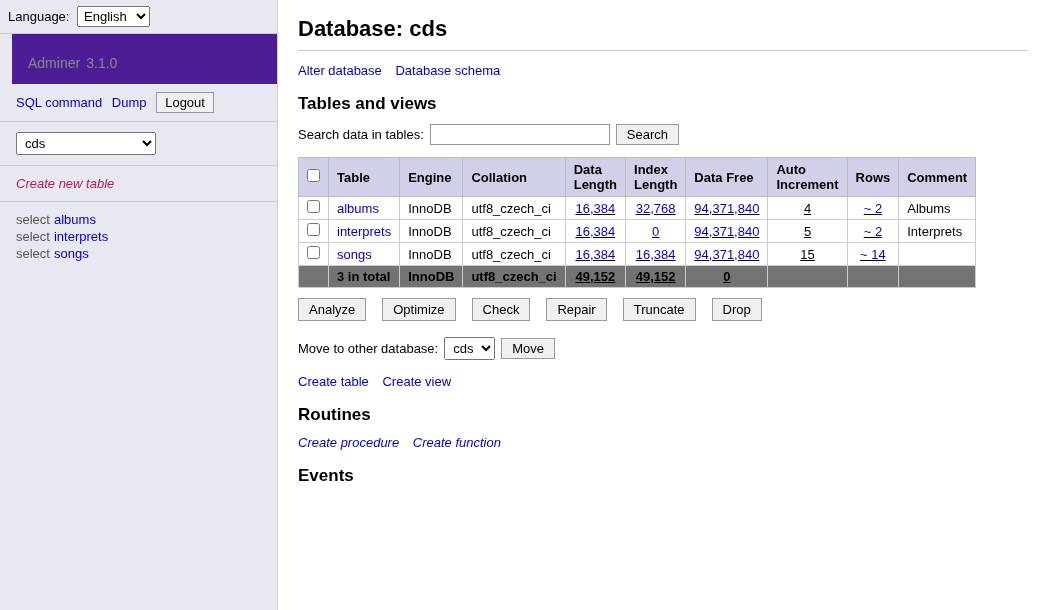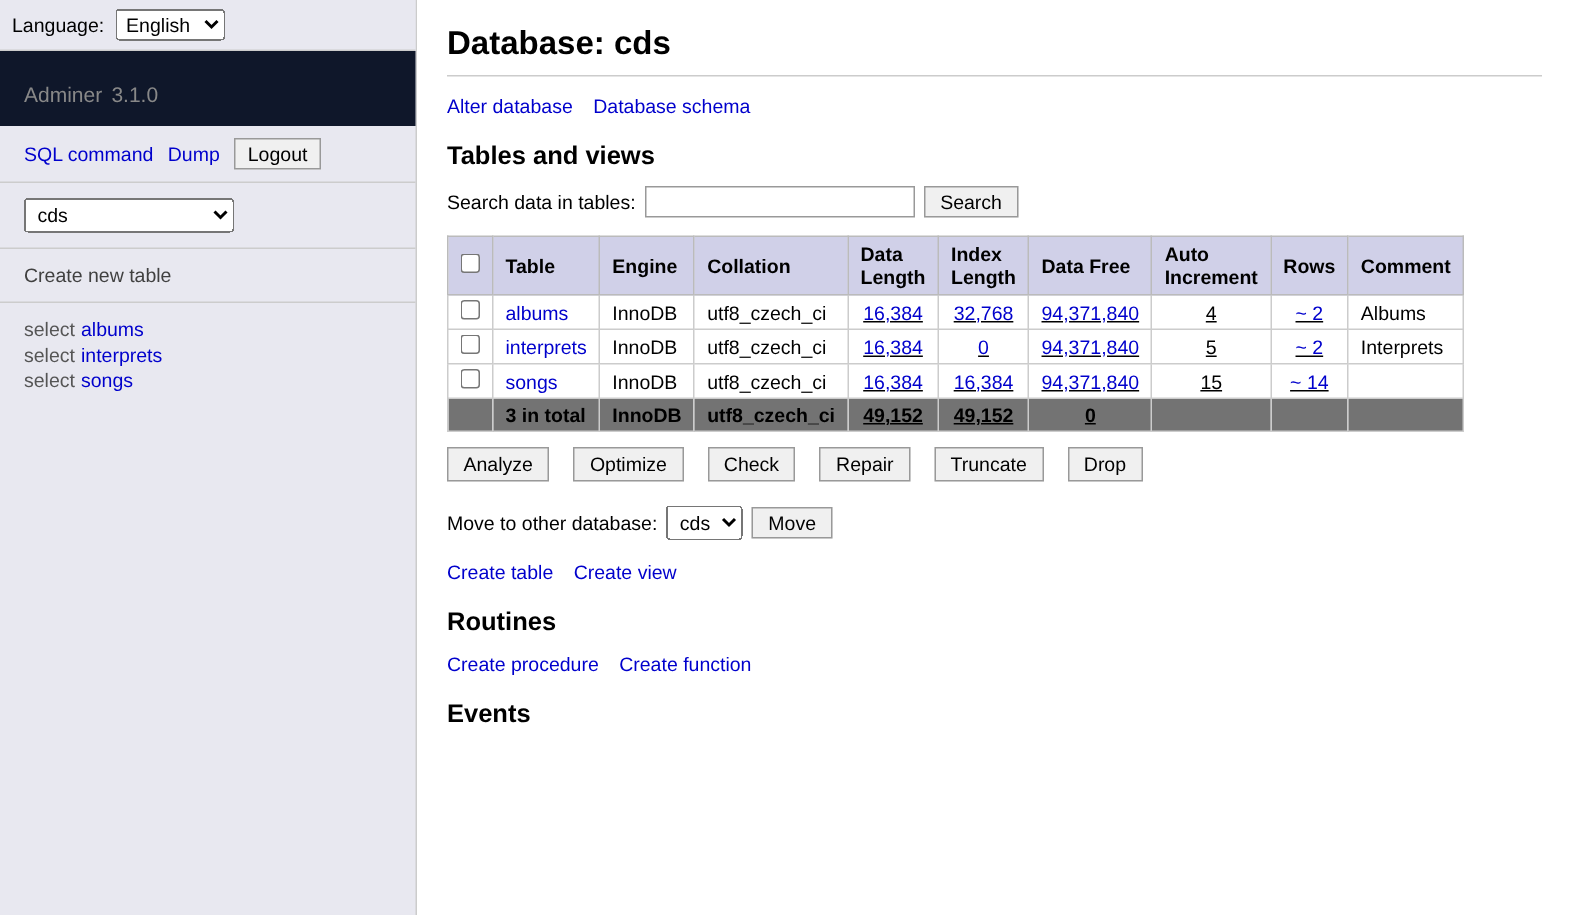--- a/index.html
+++ b/index.html
@@ -24,21 +24,22 @@
     .sidebar-lang label { margin-right: 4px; }
     .sidebar-lang select {
       font-size: 13px;
       padding: 1px 2px;
     }
     .sidebar-title {
       padding: 14px 16px 10px;
       font-size: 22px;
       font-style: italic;
       color: #666;
-      background: #0f172a;
+      background: #4c1d95;
+      margin-left: 12px;
     }
     .sidebar-title span { font-size: 14px; font-style: normal; color: #888; }
     .sidebar-actions {
       padding: 8px 16px;
       border-bottom: 1px solid #ccc;
     }
     .sidebar-actions a {
       color: #00c;
       text-decoration: none;
       font-size: 13px;
@@ -58,22 +59,23 @@
     .sidebar-db select {
       font-size: 13px;
       padding: 2px 4px;
       width: 140px;
     }
     .sidebar-create {
       padding: 10px 16px;
       border-bottom: 1px solid #ccc;
     }
     .sidebar-create a {
-      color: #404040;
-      text-decoration: none;
+      color: #be185d;
+      text-decoration: none;
+      font-style: italic;
     }
     .sidebar-tables {
       padding: 10px 16px;
     }
     .sidebar-tables a {
       color: #00c;
       text-decoration: none;
       font-size: 13px;
     }
     .sidebar-tables .table-row {
@@ -220,20 +222,21 @@
     }
 
     .routines-title {
       font-size: 17px;
       font-weight: bold;
       margin-bottom: 10px;
     }
     .routines-links {
       margin-bottom: 16px;
       font-size: 13px;
+      font-style: italic;
     }
     .routines-links a {
       color: #00c;
       text-decoration: none;
       margin-right: 10px;
     }
 
     .events-title {
       font-size: 17px;
       font-weight: bold;

